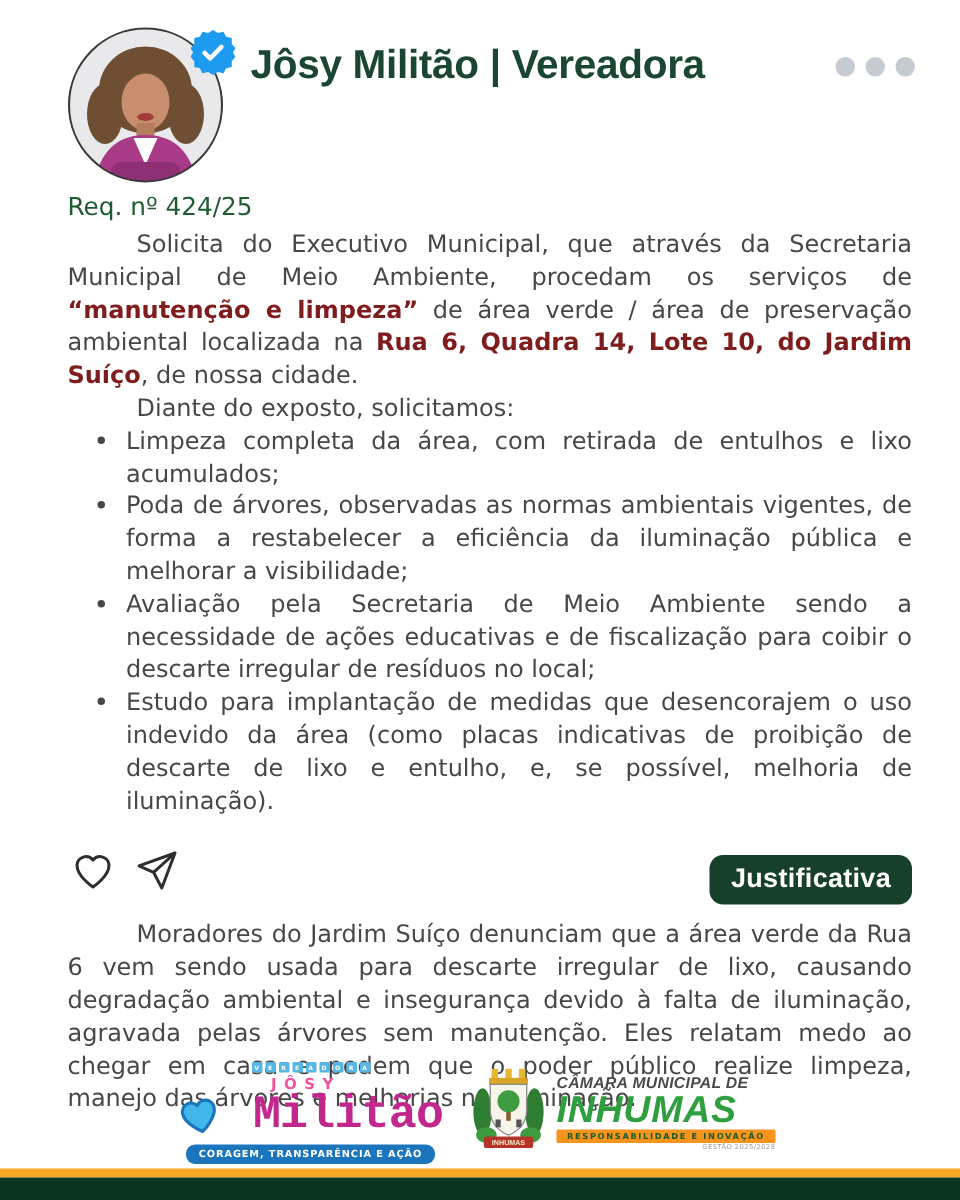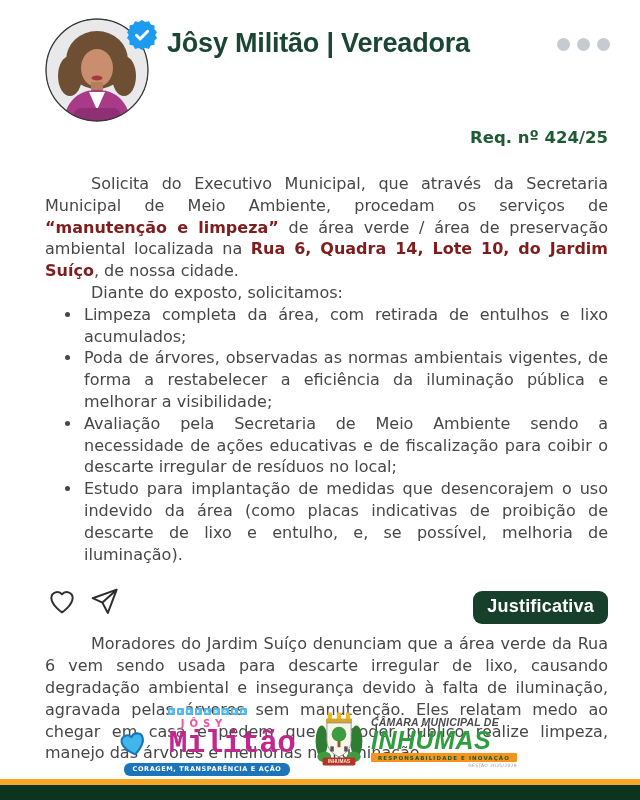--- a/index.html
+++ b/index.html
@@ -21,22 +21,22 @@
     font-family:"Liberation Sans", sans-serif;
     font-size:27px; font-weight:bold; color:var(--brand_green,#1b4634); letter-spacing:-0.2px;
   }
   .profile-handle { margin-top:9px; font-size:20px; color:var(--handle_gray,#8f8f8f); letter-spacing:0.6px; }
   .menu-dots { margin-left:auto; margin-top:20px; display:flex; gap:7px; }
   .menu-dots i { width:13px; height:13px; border-radius:50%; background:#c6cad1; }
 
   
   .main { position:absolute; left:45px; right:32px; top:128px; }
   .req-number {
-    text-align:right; font-weight:bold; font-size:16.5px;
-    color:var(--req_green,#1e5b33); margin-bottom:26px;
+    text-align:left; font-weight:normal; font-size:16.5px;
+    color:var(--req_green,#1e5b33); margin-bottom:5px;
   }
   .para { font-size:16px; line-height:21.8px; text-align:justify; }
   .indent { text-indent:46px; }
   .bold { font-weight:bold; color:#7f1d1d; }
   ul.req-list { margin:0 0 0 0; padding-left:37px; }
   ul.req-list li { font-size:16px; line-height:21.8px; text-align:justify; padding-left:2px; }
 
   .action-row { margin-top:12px; display:flex; align-items:center; }
   .action-icons { display:flex; gap:9px; align-items:center; }
   .badge-justificativa {

